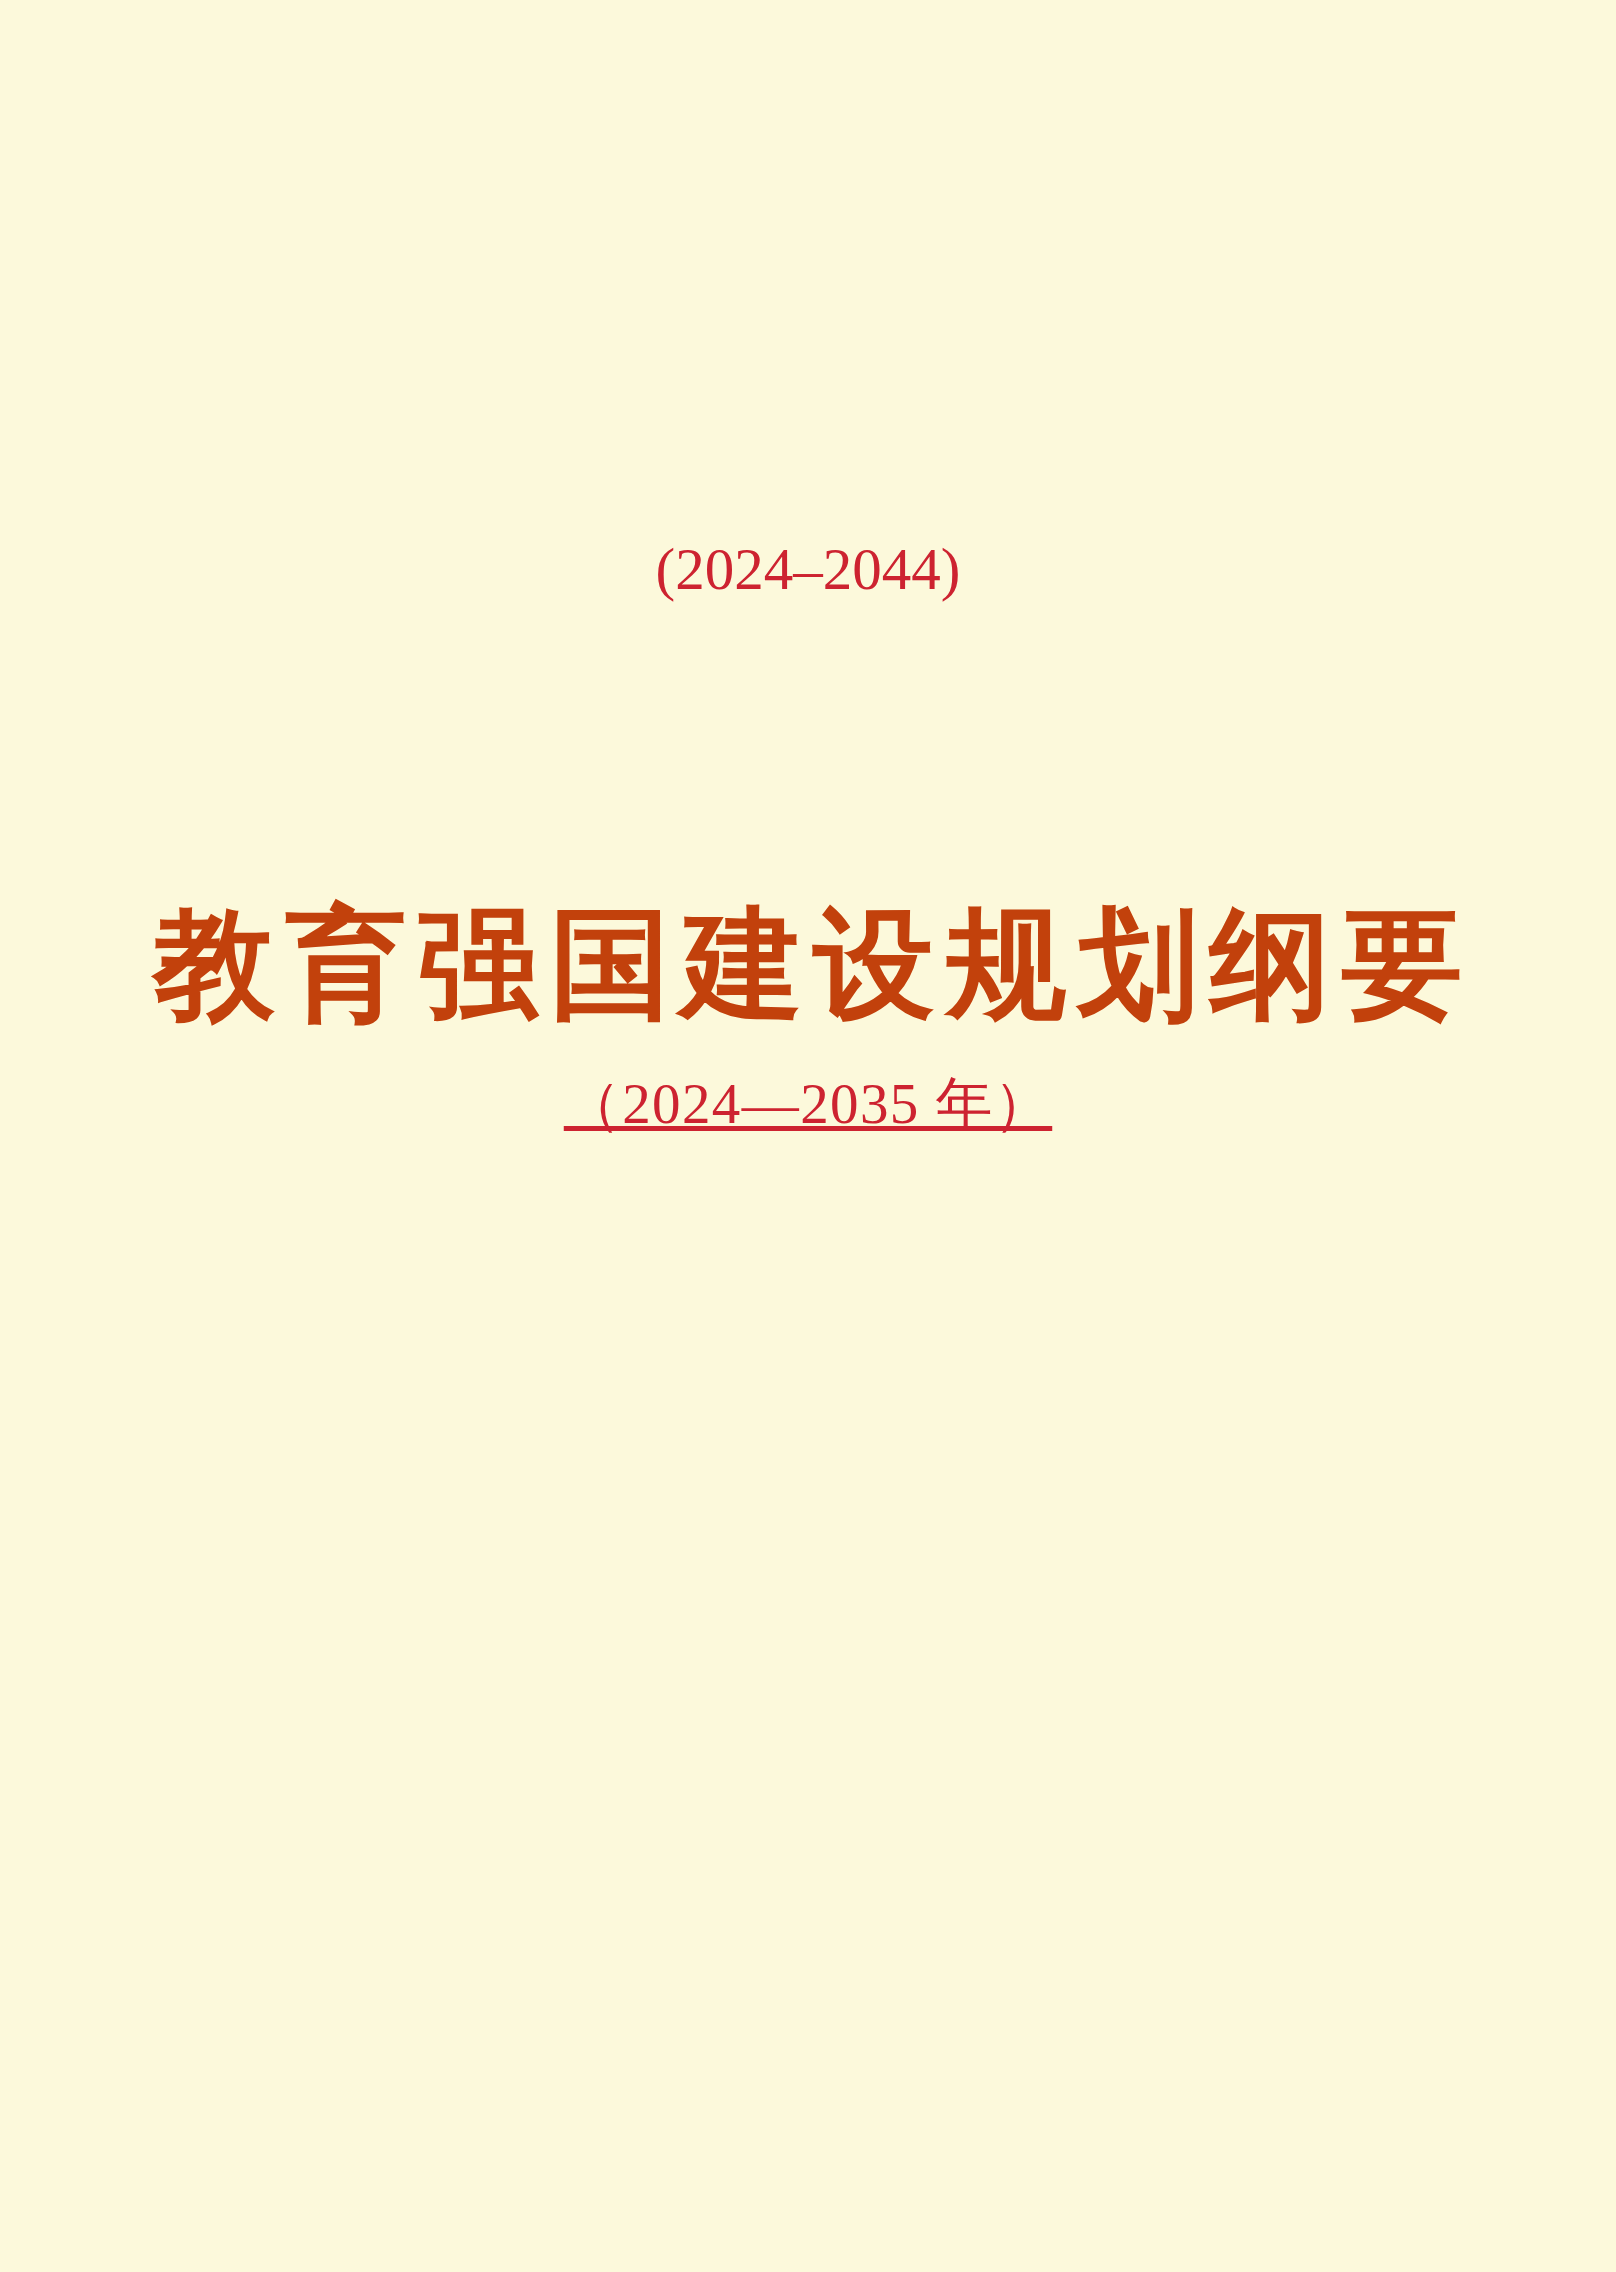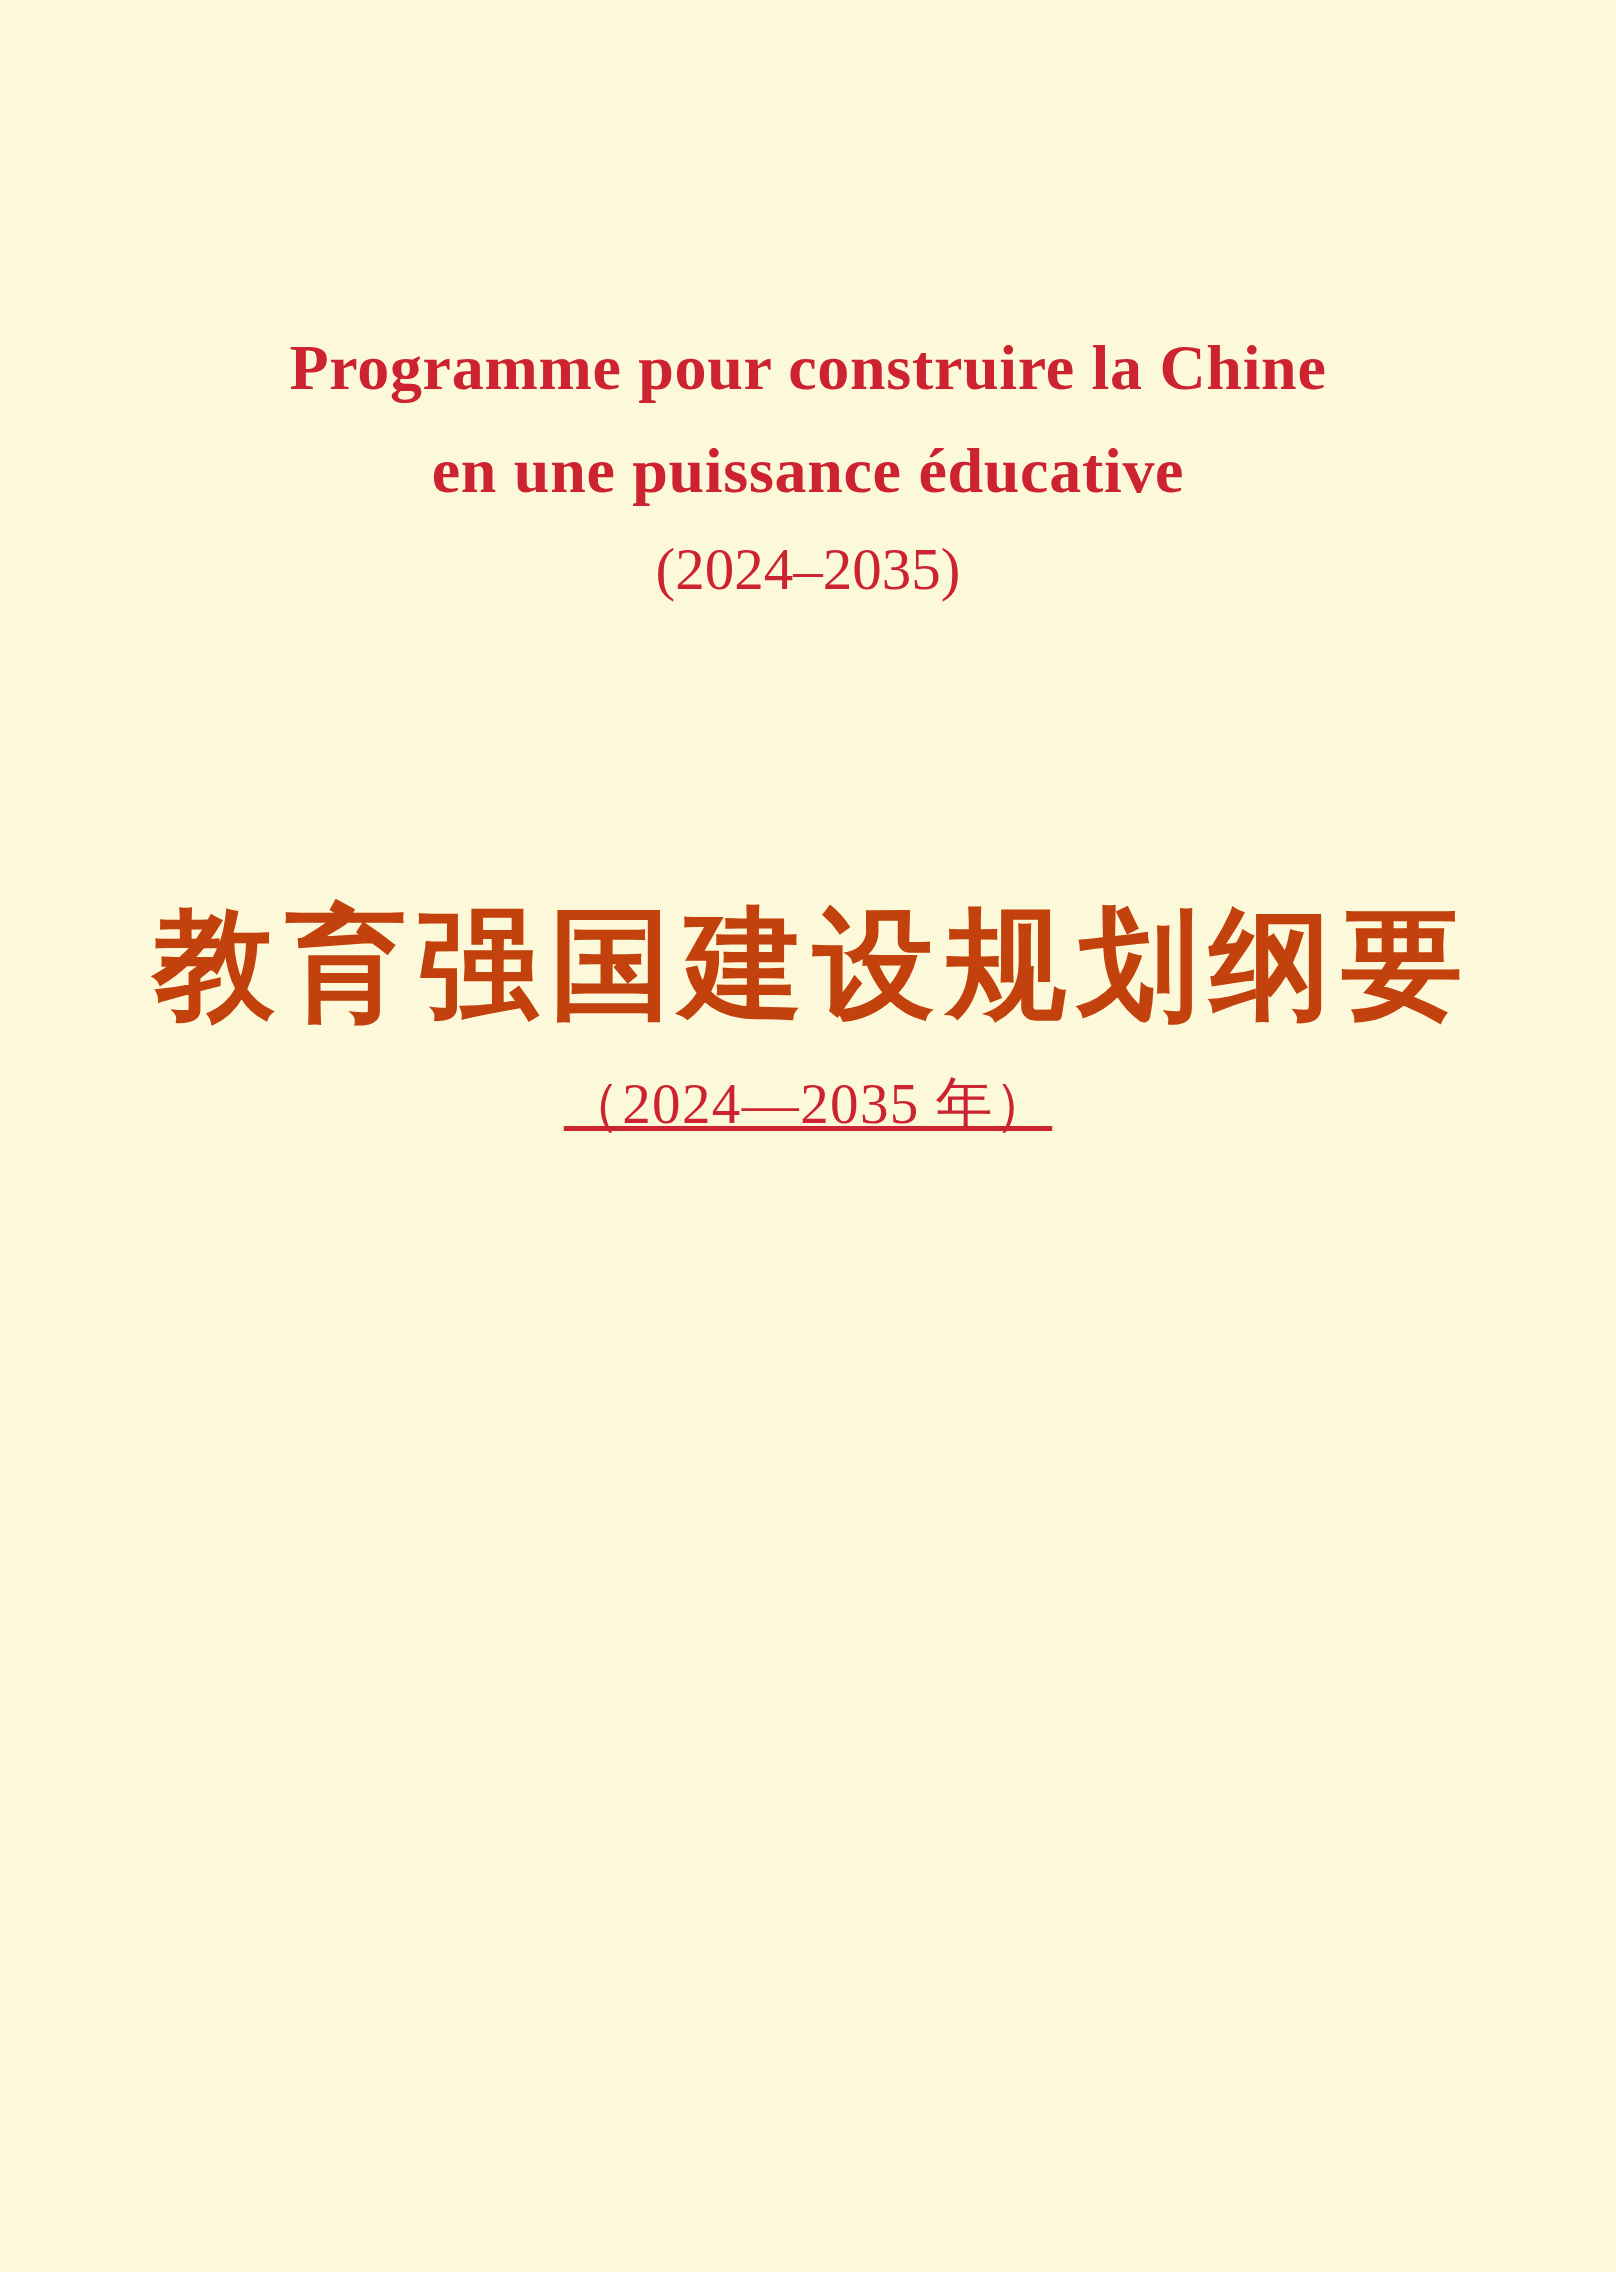--- a/index.html
+++ b/index.html
@@ -58,23 +58,22 @@
     line-height: 43px;
     letter-spacing: 13.8px;
     text-indent: 13.8px; 
   }
 </style>
 </head>
 <body>
 
 <div class="cover" style="background: rgb(252, 249, 219);">
 
-  <div class="center-abs fr-title" style="color: rgb(205, 35, 48);"><span>Programme pour construire la Chine</span><br><span>en une puissance éducative</span></div>
 
-  <div class="center-abs fr-years" style="color: rgb(205, 35, 48);">(2024–2035)</div>
+  <div class="center-abs fr-years" style="color: rgb(205, 35, 48);">(2024–2044)</div>
 
   <div class="center-abs cn-title" style="color: #c2410c;">教育强国建设规划纲要</div>
 
   <div class="center-abs cn-years" style="color: rgb(205, 35, 48); text-decoration: underline;">（2024—2035 年）</div>
 
 
 </div>
 
 
 </body></html>

